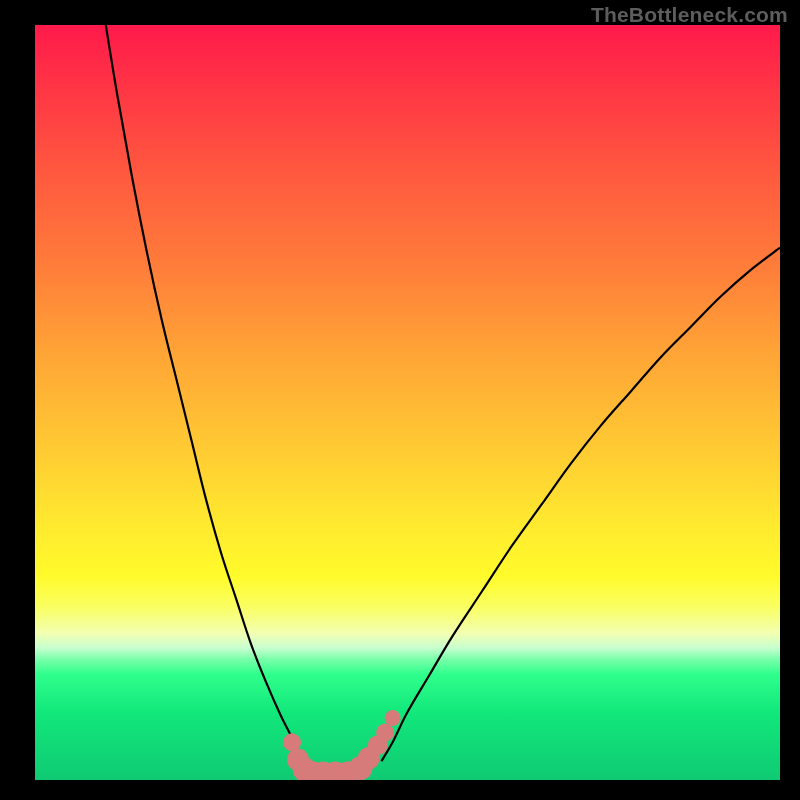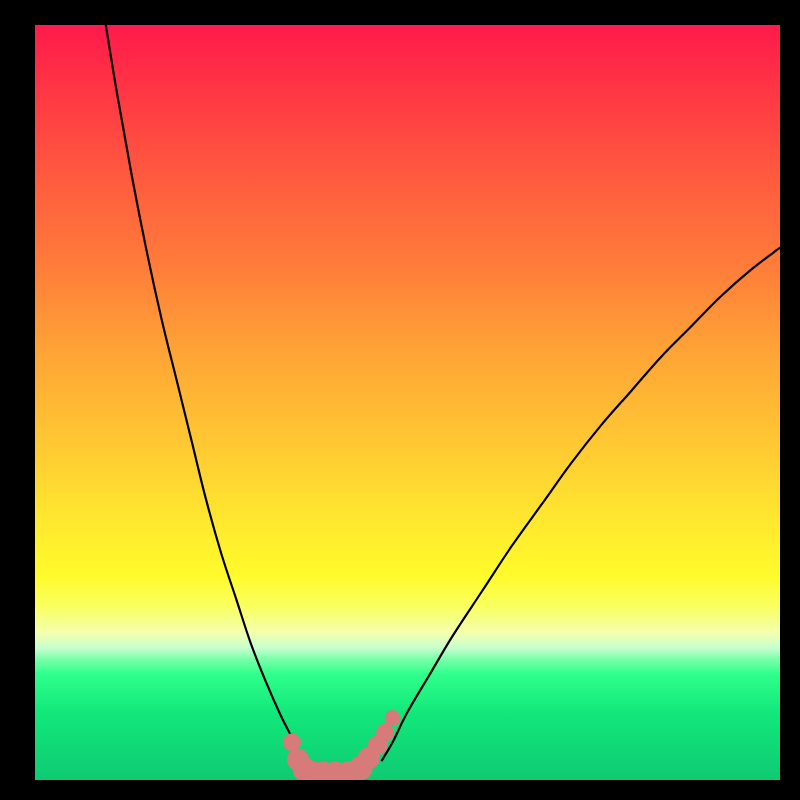--- a/index.html
+++ b/index.html
@@ -72,13 +72,14 @@
           <circle cx="300.23" cy="748.58" r="12" fill="#d77a7a" stroke="#c26666" stroke-width="0"></circle>
           <circle cx="312.90" cy="748.21" r="12" fill="#d77a7a" stroke="#c26666" stroke-width="0"></circle>
           <circle cx="325.57" cy="742.92" r="12" fill="#d77a7a" stroke="#c26666" stroke-width="0"></circle>
           <circle cx="333.76" cy="733.11" r="11" fill="#d77a7a" stroke="#c26666" stroke-width="0"></circle>
           <circle cx="342.70" cy="720.27" r="10" fill="#d77a7a" stroke="#c26666" stroke-width="0"></circle>
           <circle cx="350.15" cy="707.43" r="9" fill="#d77a7a" stroke="#c26666" stroke-width="0"></circle>
           <circle cx="357.60" cy="693.09" r="8" fill="#d77a7a" stroke="#c26666" stroke-width="0"></circle>
         </g>
     </svg>
   </div>
+  <div class="attribution">TheBottleneck.com</div>
 </div>
 
 </body></html>

